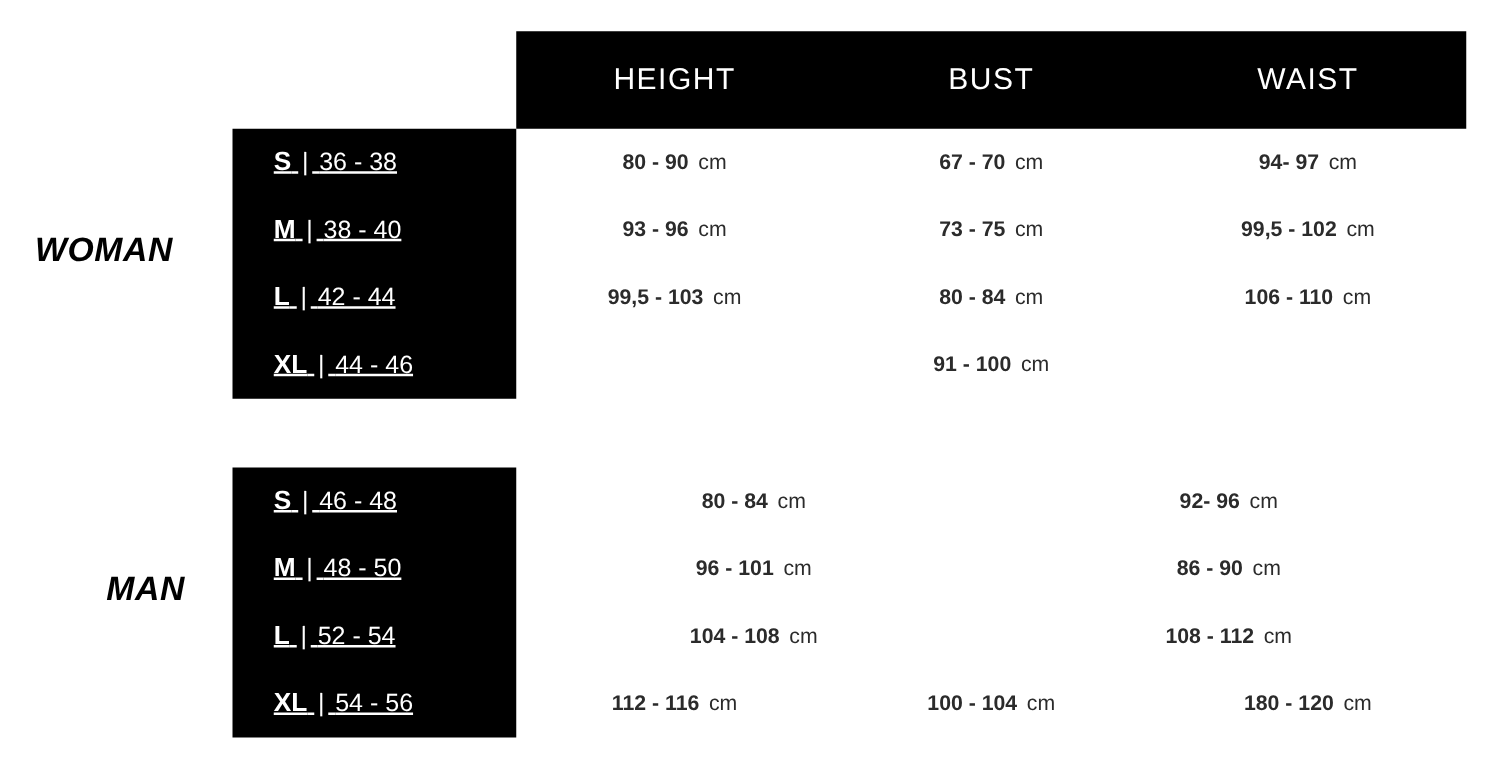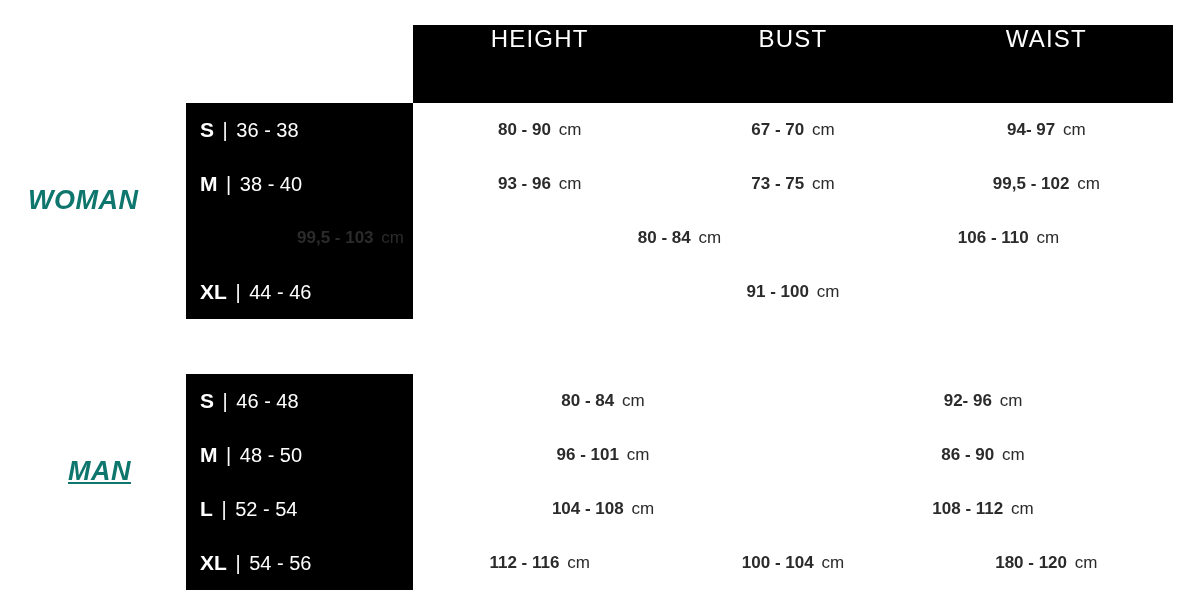--- a/index.html
+++ b/index.html
@@ -23,20 +23,21 @@
 
   
   .header-band {
     position: absolute;
     left: 413px;
     top: 25px;
     width: 760px;
     height: 78px;
     background: #000000;
     display: flex;
+    align-items: center;
   }
   .header-cell {
     flex: 1 1 0;
     text-align: center;
     color: #ffffff;
     font-size: 24px;
     letter-spacing: 1.2px;
     font-weight: 400;
   }
 
@@ -49,45 +50,46 @@
   }
   .size-block.woman { top: 103px; height: 216px; }
   .size-block.man   { top: 374px; height: 216px; }
 
   
   .group-name {
     position: absolute;
     font-style: italic;
     font-weight: bold;
     font-size: 27px;
-    color: #0f766e;
+    color: #000000;
     letter-spacing: 0.5px;
     white-space: nowrap;
     text-align: right;
   }
   .group-name.woman { left: 28px; top: 185px; }
-  .group-name.man   { left: 68px; top: 456px; text-decoration: underline; }
+  .group-name.man   { left: 85px; top: 456px; }
 
   
   .row {
     position: absolute;
     left: 186px;
     width: 987px;
     height: 54px;
     display: flex;
     align-items: center;
   }
 
   .cell-size {
     width: 227px;
     box-sizing: border-box;
-    padding-left: 14px;
+    padding-left: 33px;
     color: #ffffff;
     font-size: 20px;
     white-space: nowrap;
+    text-decoration: underline;
   }
   .cell-size .sz {
     font-weight: bold;
     font-size: 21px;
   }
   .cell-size .sep {
     font-weight: normal;
     padding: 0 3px;
   }
   .cell-size .eu {
@@ -161,20 +163,25 @@
       <span class="val">73 - 75</span>
       <span class="unit">cm</span>
     </div>
     <div class="cell-measure">
       <span class="val">99,5 - 102</span>
       <span class="unit">cm</span>
     </div>
   </div>
 
   <div class="row" style="top:211px">
+    <div class="cell-size">
+      <span class="sz">L</span>
+      <span class="sep">|</span>
+      <span class="eu">42 - 44</span>
+    </div>
     <div class="cell-measure">
       <span class="val">99,5 - 103</span>
       <span class="unit">cm</span>
     </div>
     <div class="cell-measure">
       <span class="val">80 - 84</span>
       <span class="unit">cm</span>
     </div>
     <div class="cell-measure">
       <span class="val">106 - 110</span>

